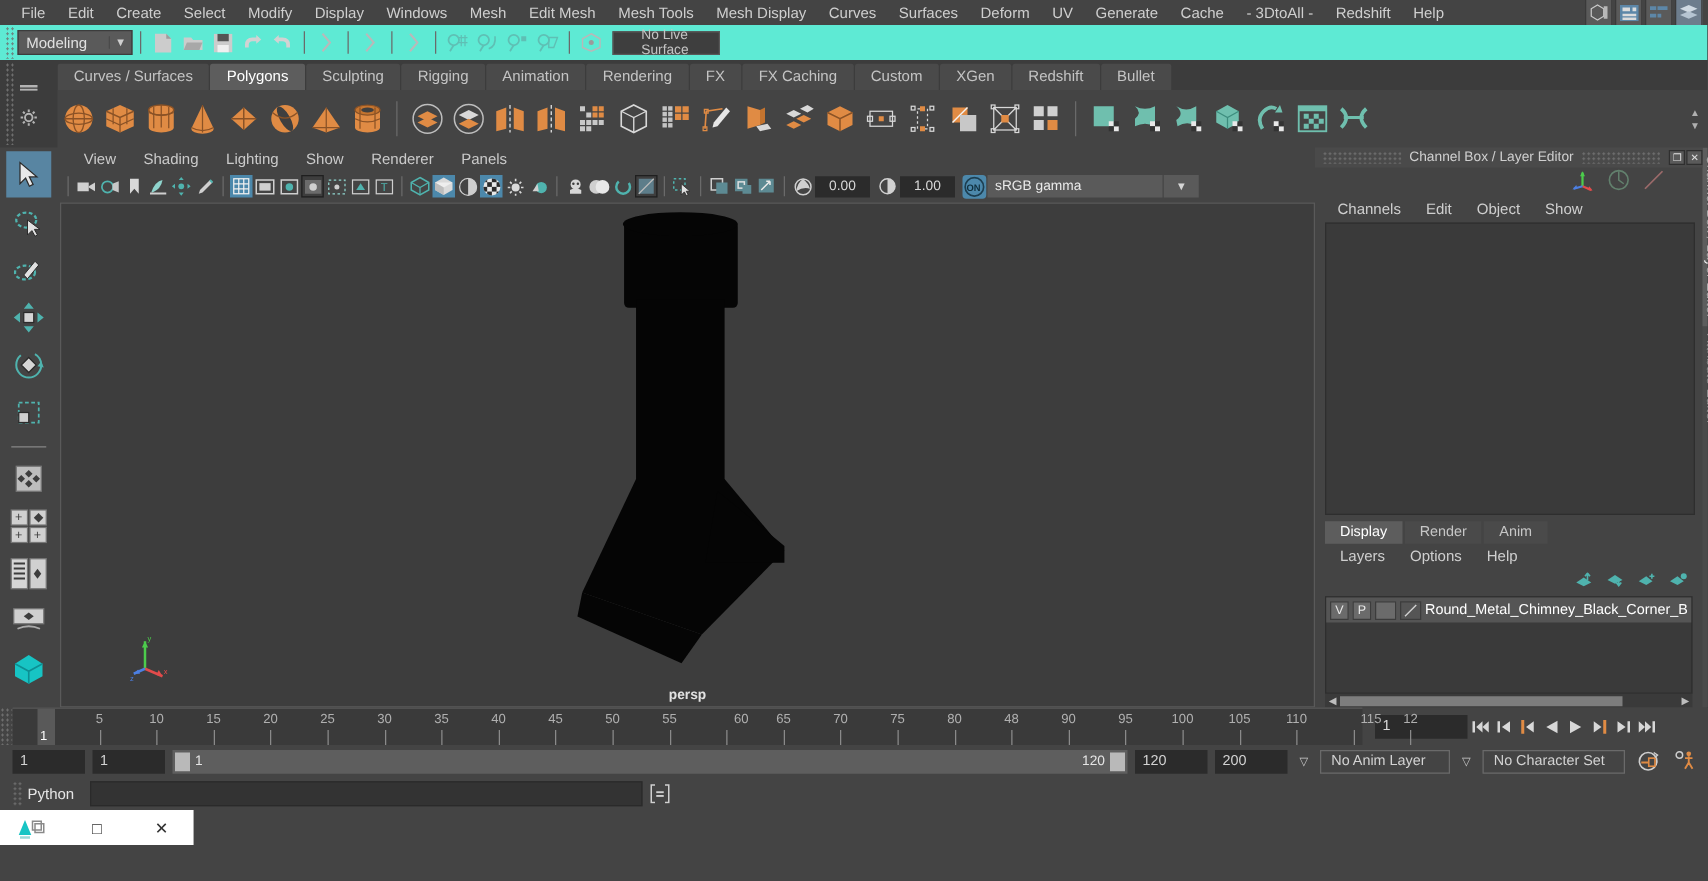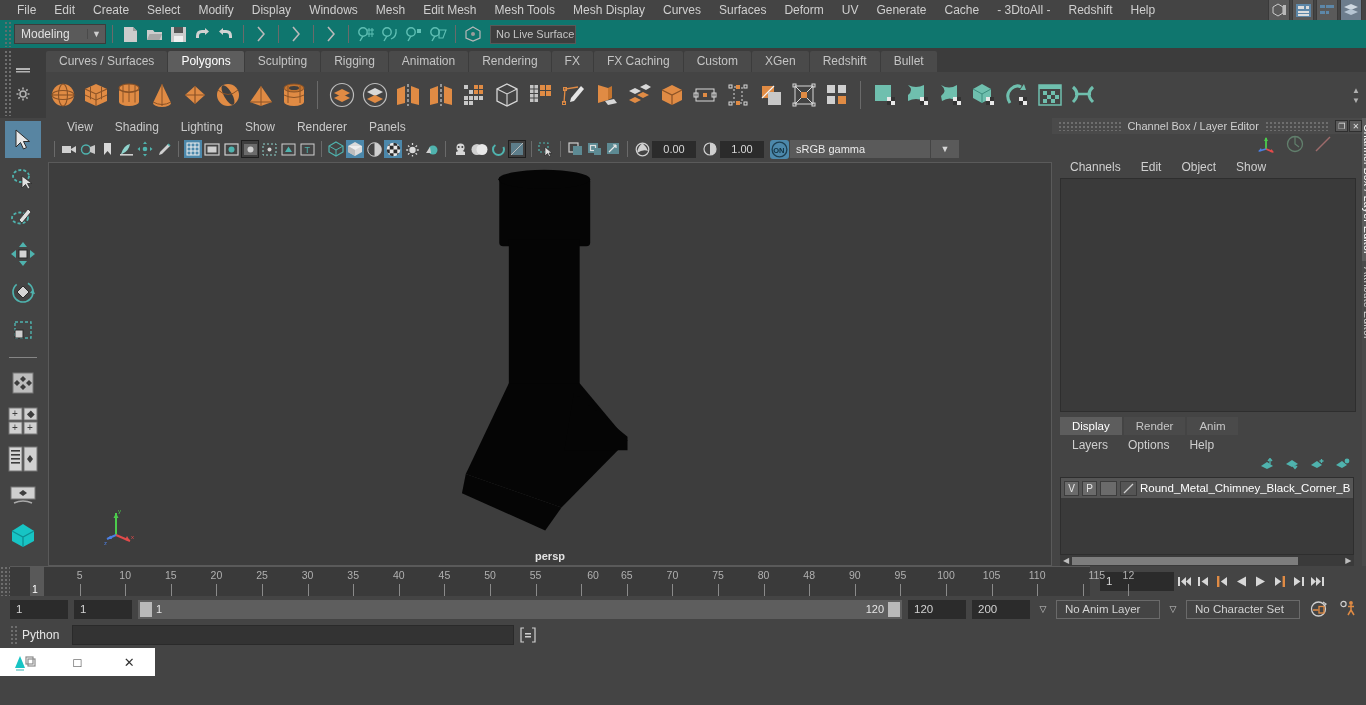--- a/index.html
+++ b/index.html
@@ -7,21 +7,21 @@
   body { font-family:"Liberation Sans", sans-serif; color:#c8c8c8; font-size:12px; -webkit-font-smoothing:antialiased; }
 
   
   .menubar { height:20px; background:#444444; display:flex; align-items:center; padding-left:8px; position:relative; }
   .menubar .mi { padding:0 9px; font-size:12px; color:#cfcfcf; line-height:20px; white-space:nowrap; cursor:default; }
   .menu-right { position:absolute; right:4px; top:0; height:20px; display:flex; align-items:center; gap:2px; }
   .mr-btn { width:22px; height:22px; background:#5a5a5a; border:1px solid #3a3a3a; display:flex; align-items:center; justify-content:center; }
   .mr-btn.sel { background:#6d7d8d; }
 
   
-  .statusline { height:28px; background:#0f766e; display:flex; align-items:center; padding-left:4px; gap:2px; position:relative; }
+  .statusline { height:28px; background:#5eead4; display:flex; align-items:center; padding-left:4px; gap:2px; position:relative; }
   .dots { width:8px; height:26px; background-image:radial-gradient(#6e6e6e 1px, transparent 1px); background-size:4px 4px; opacity:.8; }
   .modeSel { display:flex; align-items:center; background:#5a5a5a; height:20px; width:92px; border:1px solid #3c3c3c; }
   .modeSel span { flex:1; padding-left:6px; font-size:12px; color:#e0e0e0; }
   .modeSel .arrow { width:18px; text-align:center; color:#cfcfcf; font-size:9px; border-left:1px solid #4a4a4a; }
   .sep-v { width:1px; height:18px; background:#6a6a6a; margin:0 4px; }
   .sicon { width:22px; height:22px; display:flex; align-items:center; justify-content:center; }
 
   
   .shelfwrap { background:#444444; }
   .shelftabs { height:24px; display:flex; align-items:flex-end; padding-left:46px; background:#3c3c3c; }
@@ -262,21 +262,21 @@
         <path d="M10 4 L17 4 L14 12 L10 12 Z" fill="none" stroke="#5fbfb4" stroke-width="1.1"></path>
       </svg>
   </div>
   <div class="sep-v"></div>
   <div class="sicon">
     <svg width="16" height="16" viewBox="0 0 16 16">
         <path d="M8 1 L15 5 L15 12 L8 15 L1 12 L1 5 Z" fill="none" stroke="#b8b8b8" stroke-width="1.2"></path>
         <circle cx="8" cy="8" r="2" fill="#9b9b9b"></circle>
       </svg>
   </div>
-  <div style="width:86px;height:19px;background:#3e3e3e;border:1px solid #585858;display:flex;align-items:center;padding-left:5px;font-size:11px;color:#c4c4c4;margin-left:4px;">No Live Surface</div>
+  <div style="width:86px;height:19px;background:#3e3e3e;border:1px solid #585858;display:flex;align-items:center;padding-left:22px;font-size:11px;color:#c4c4c4;margin-left:4px;">No Live Surface</div>
 </div>
 
 <div class="shelfwrap">
   <div class="shelftabs">
     <div class="stab">Curves / Surfaces</div>
     <div class="stab active">Polygons</div>
     <div class="stab">Sculpting</div>
     <div class="stab">Rigging</div>
     <div class="stab">Animation</div>
     <div class="stab">Rendering</div>

